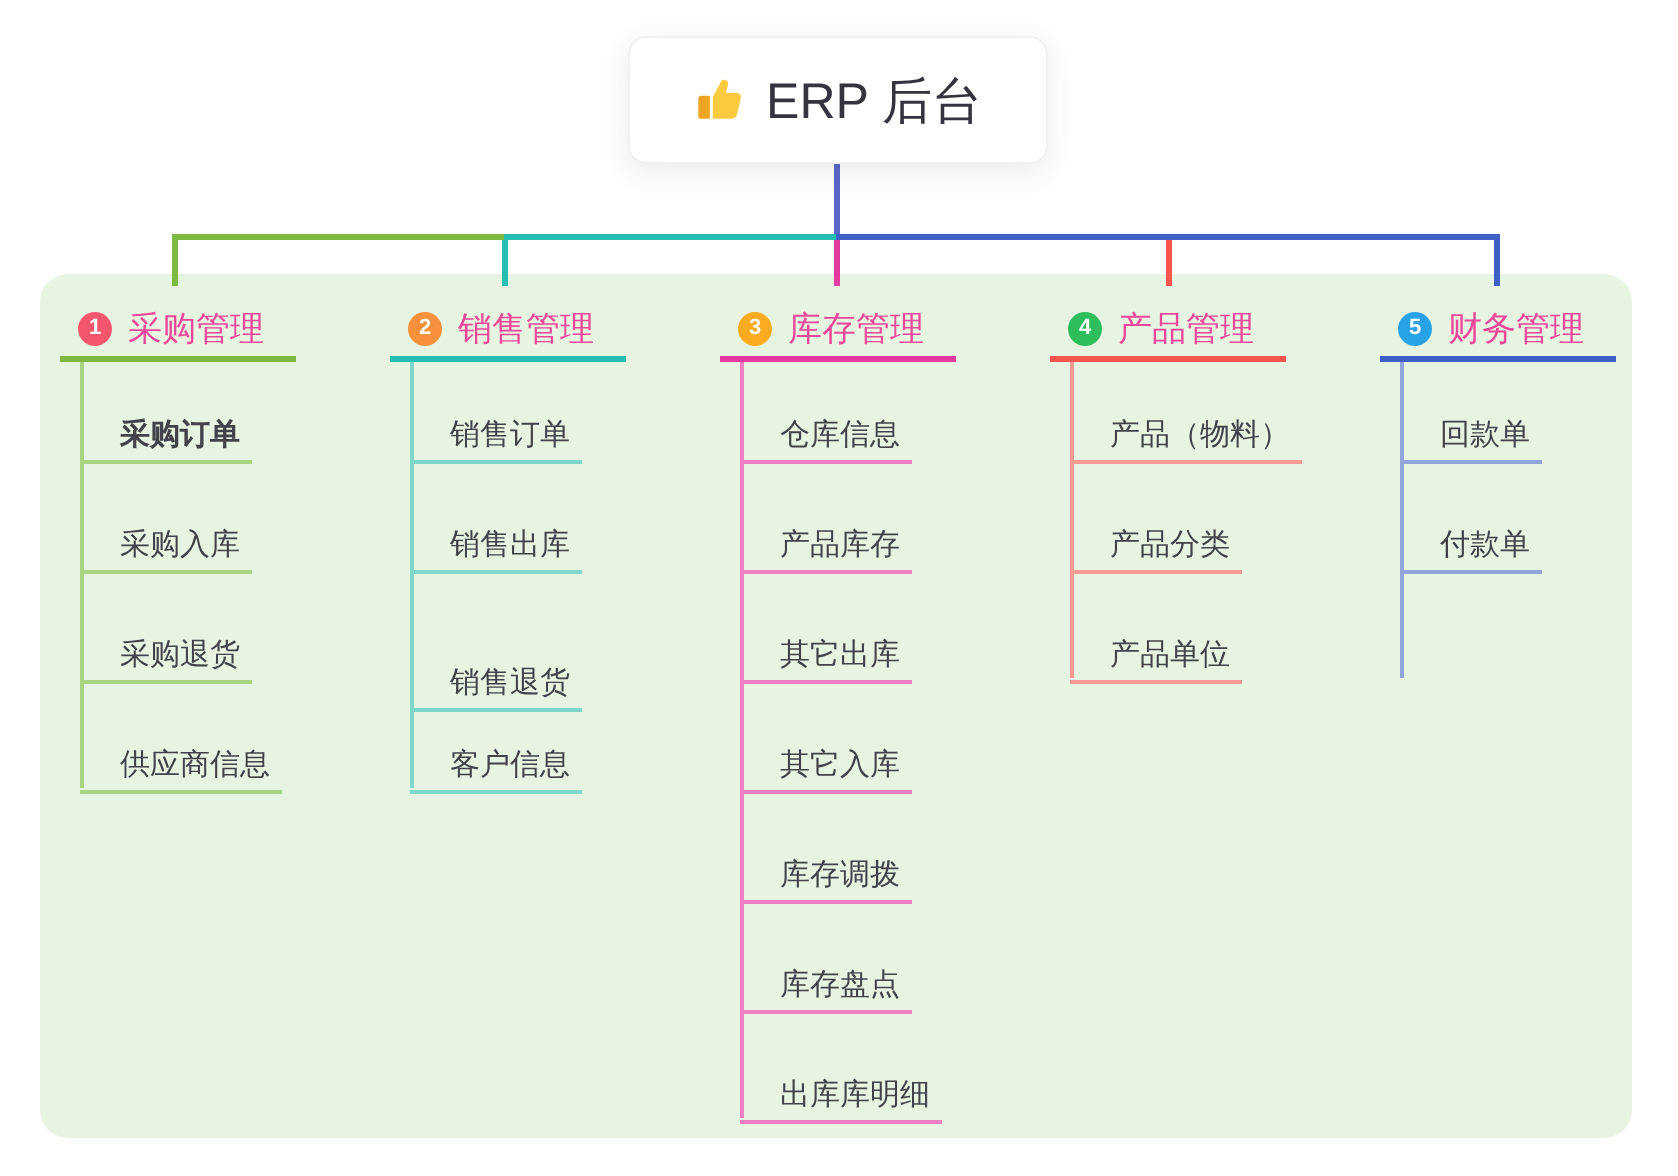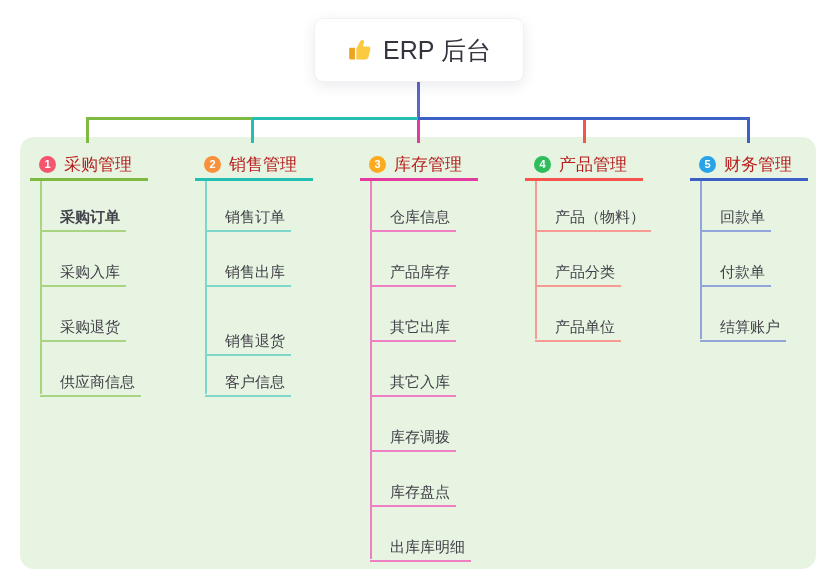--- a/index.html
+++ b/index.html
@@ -14,21 +14,21 @@
              box-shadow:0 4px 14px rgba(60,60,90,.10);
              display:flex;align-items:center;justify-content:center;gap:10px;
              font-size:25px;font-weight:500;color:#34343f;cursor:pointer;box-sizing:border-box;}
   .thumb{display:flex;align-items:center;}
 
   .seg{position:absolute;}
 
   .btitle{position:absolute;top:150px;width:118px;height:28px;box-sizing:content-box;
           display:flex;align-items:center;gap:8px;padding-left:9px;width:109px;
           border-bottom:3px solid #000;cursor:pointer;}
-  .blabel{font-size:17px;font-weight:500;color:#b91c1c;white-space:nowrap;}
+  .blabel{font-size:17px;font-weight:500;color:#ec4899;white-space:nowrap;}
   .badge{width:17px;height:17px;border-radius:50%;flex:0 0 17px;
          display:flex;align-items:center;justify-content:center;
          color:#ffffff;font-size:11px;font-weight:bold;line-height:1;}
 
   .spine{position:absolute;width:2px;}
 
   .child{position:absolute;height:26px;box-sizing:content-box;
          display:flex;align-items:flex-end;white-space:nowrap;
          padding:0 6px 3px 20px;border-bottom:2px solid #000;
          font-size:15px;color:#42424a;cursor:pointer;}
@@ -115,15 +115,14 @@
   <div class="child r-ltb" style="left:535px;top:256px;">产品分类</div>
   <div class="child r-ltb" style="left:535px;top:311px;">产品单位</div>
 
   <div class="btitle b-bord" style="left:690px;">
     <span class="badge" style="background:#29a3e8;">5</span>
     <span class="blabel">财务管理</span>
   </div>
   <div class="spine b-lt" style="left:700px;top:181px;height:158px;"></div>
   <div class="child b-ltb" style="left:700px;top:201px;">回款单</div>
   <div class="child b-ltb" style="left:700px;top:256px;">付款单</div>
-  <div class="child b-ltb" style="left:700px;top:311px;">结算账户</div>
 
 </div>
 
 </body></html>

